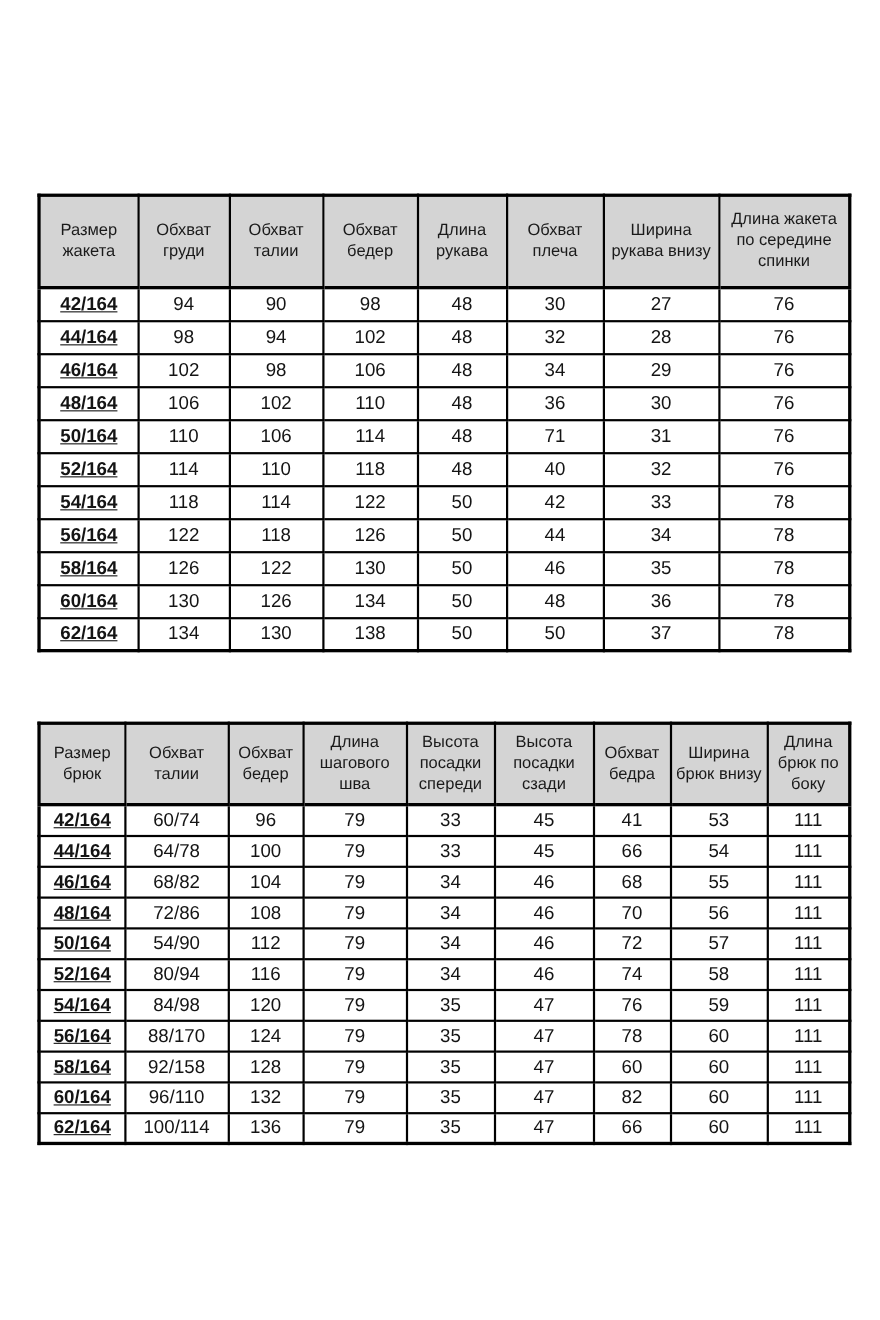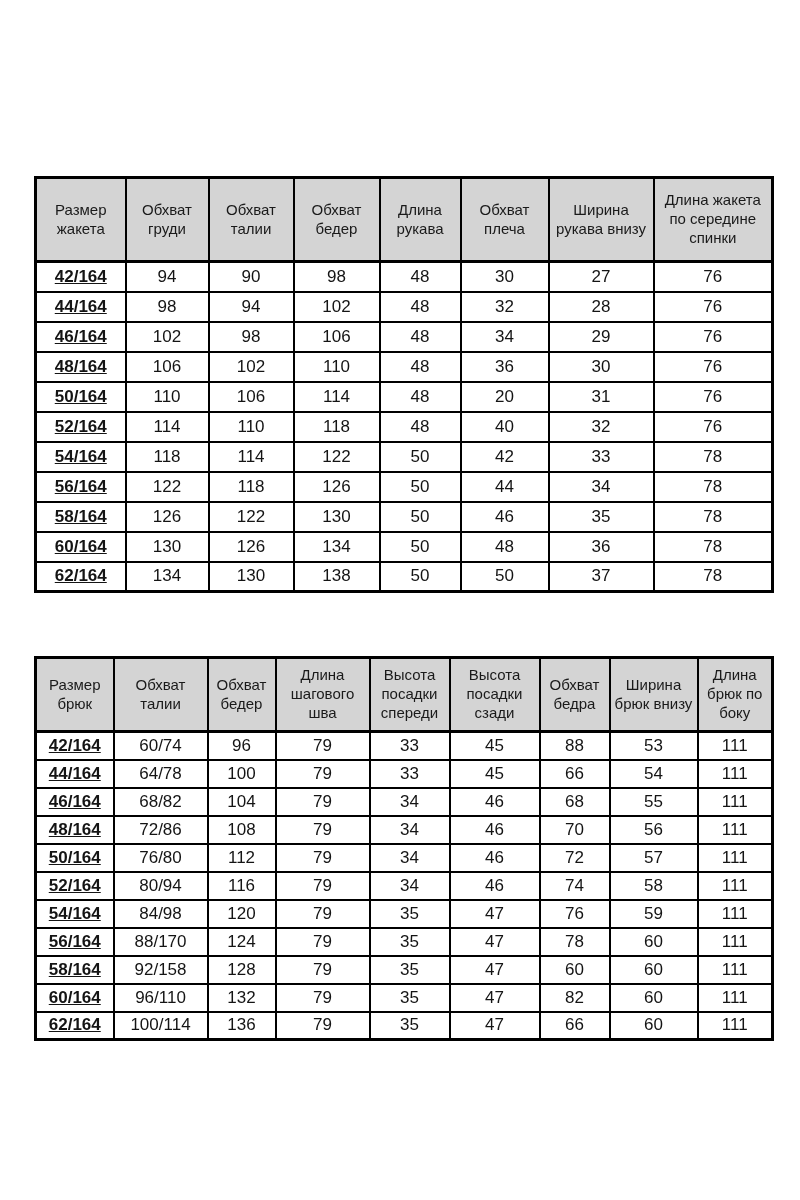--- a/index.html
+++ b/index.html
@@ -119,21 +119,21 @@
           <td class="value-cell">36</td>
           <td class="value-cell">30</td>
           <td class="value-cell">76</td>
         </tr>
         <tr>
           <td class="size-cell">50/164</td>
           <td class="value-cell">110</td>
           <td class="value-cell">106</td>
           <td class="value-cell">114</td>
           <td class="value-cell">48</td>
-          <td class="value-cell">20</td>
+          <td class="value-cell">71</td>
           <td class="value-cell">31</td>
           <td class="value-cell">76</td>
         </tr>
         <tr>
           <td class="size-cell">52/164</td>
           <td class="value-cell">114</td>
           <td class="value-cell">110</td>
           <td class="value-cell">118</td>
           <td class="value-cell">48</td>
           <td class="value-cell">40</td>
@@ -219,21 +219,21 @@
         </tr>
       </thead>
       <tbody>
         <tr>
           <td class="size-cell">42/164</td>
           <td class="value-cell">60/74</td>
           <td class="value-cell">96</td>
           <td class="value-cell">79</td>
           <td class="value-cell">33</td>
           <td class="value-cell">45</td>
-          <td class="value-cell">88</td>
+          <td class="value-cell">41</td>
           <td class="value-cell">53</td>
           <td class="value-cell">111</td>
         </tr>
         <tr>
           <td class="size-cell">44/164</td>
           <td class="value-cell">64/78</td>
           <td class="value-cell">100</td>
           <td class="value-cell">79</td>
           <td class="value-cell">33</td>
           <td class="value-cell">45</td>
@@ -258,21 +258,21 @@
           <td class="value-cell">108</td>
           <td class="value-cell">79</td>
           <td class="value-cell">34</td>
           <td class="value-cell">46</td>
           <td class="value-cell">70</td>
           <td class="value-cell">56</td>
           <td class="value-cell">111</td>
         </tr>
         <tr>
           <td class="size-cell">50/164</td>
-          <td class="value-cell">76/80</td>
+          <td class="value-cell">54/90</td>
           <td class="value-cell">112</td>
           <td class="value-cell">79</td>
           <td class="value-cell">34</td>
           <td class="value-cell">46</td>
           <td class="value-cell">72</td>
           <td class="value-cell">57</td>
           <td class="value-cell">111</td>
         </tr>
         <tr>
           <td class="size-cell">52/164</td>

